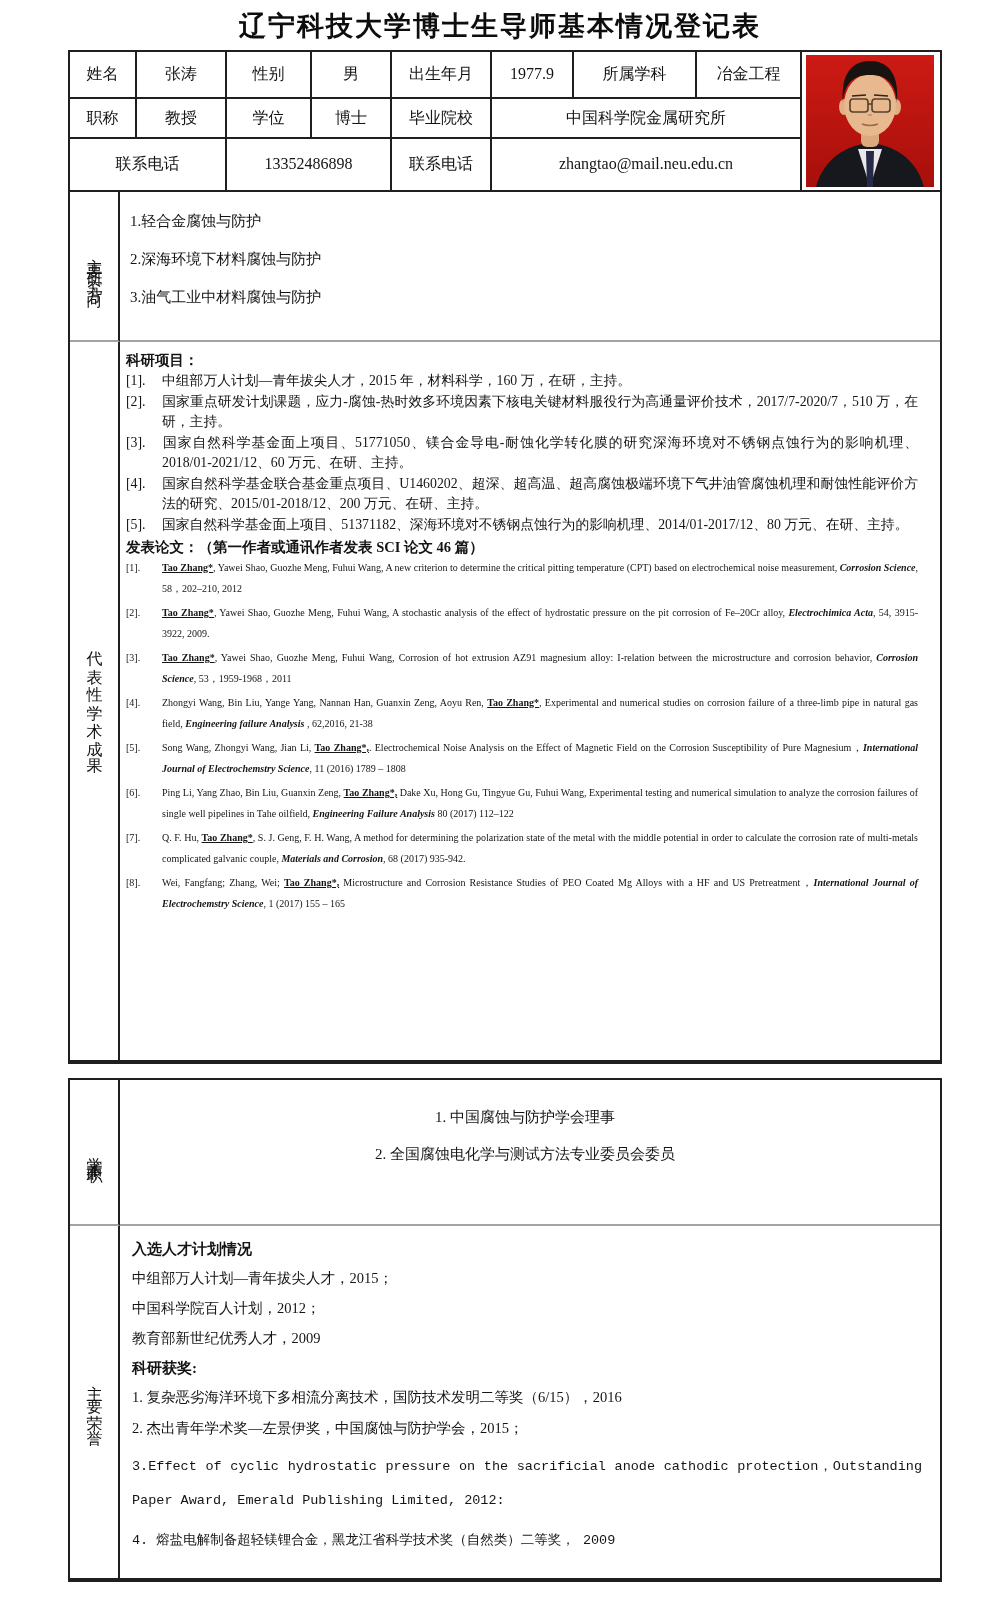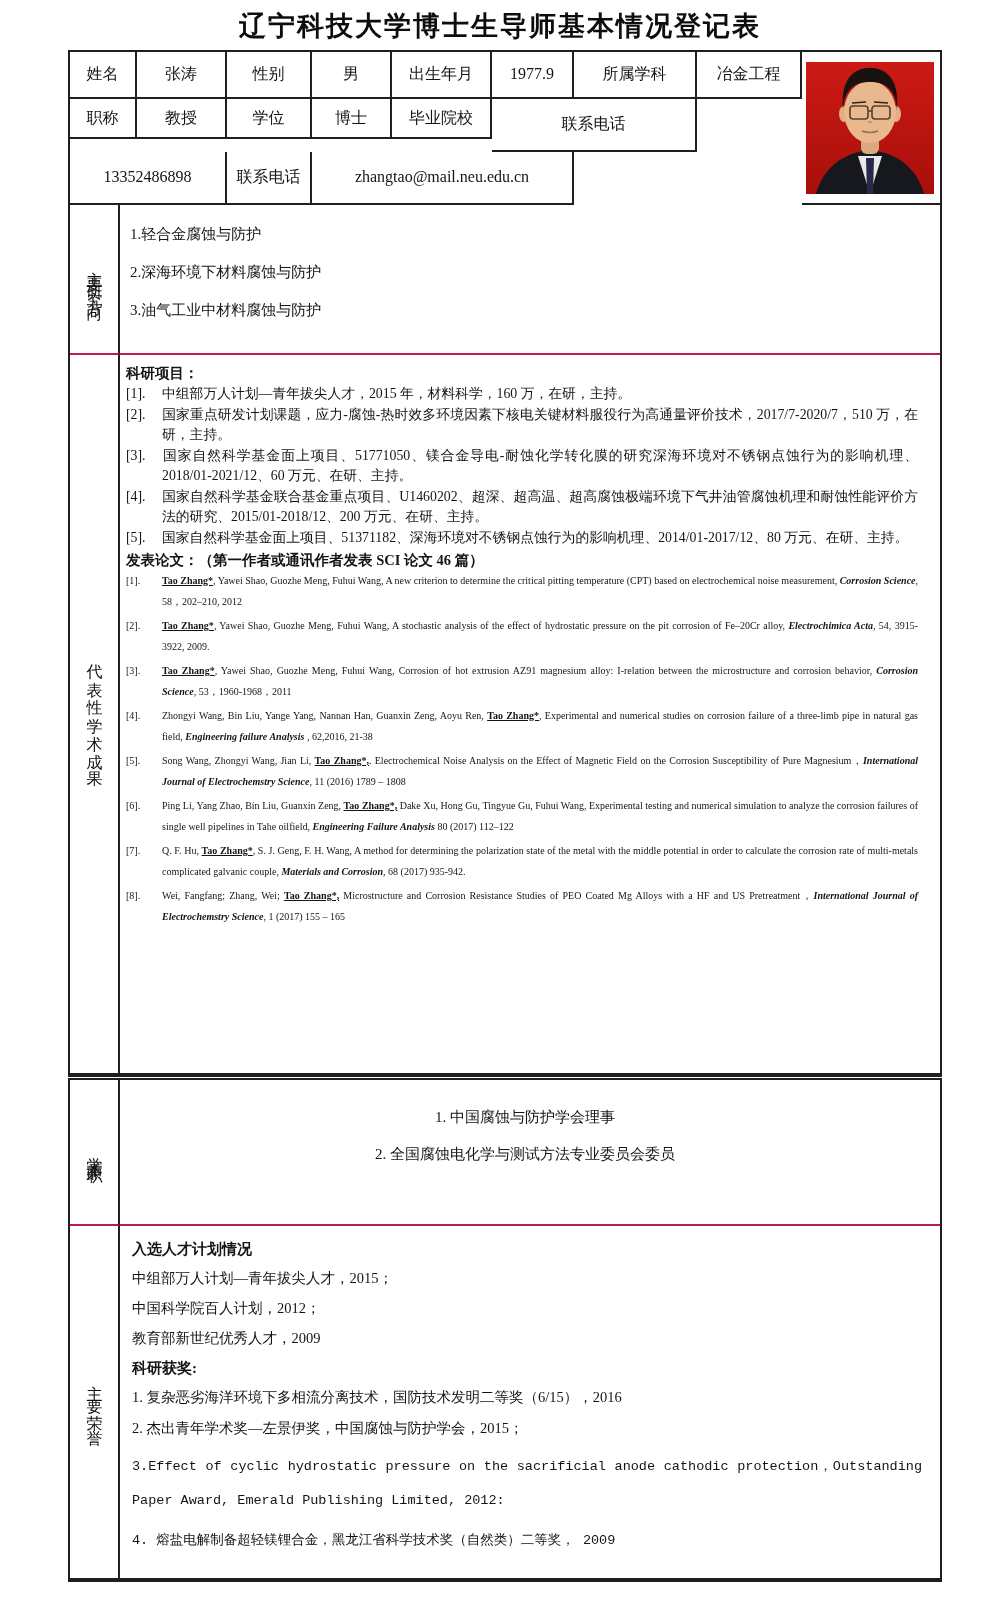--- a/index.html
+++ b/index.html
@@ -20,21 +20,21 @@
   .h47{height:47px}.h40{height:40px}.h53{height:53px}
   .span2{grid-column:span 2}.span3{grid-column:span 3}
   .photo-cell{grid-row:1/4;grid-column:9;border-right:none;border-bottom:2px solid #1f1f1f;
         display:flex;align-items:center;justify-content:center;padding:2px 5px 2px 2px;}
   
   .sec{display:grid;grid-template-columns:50px 820px;}
   .vcell{box-sizing:border-box;border-right:2px solid #1f1f1f;display:flex;align-items:center;
         justify-content:center;}
   .vlabel{writing-mode:vertical-rl;text-orientation:upright;font-size:16px;color:#111;}
   .sec-content{box-sizing:border-box;padding:6px 22px 0 6px;}
-  .bb{border-bottom:2px solid #be185d;}
+  .bb{border-bottom:2px solid #a3a3a3;}
   
   .sec-rd{height:150px;}
   .sec-rd .sec-content{padding-top:20px;padding-left:10px;}
   .rd-item{font-size:15px;margin-bottom:19px;}
   
   .sec-ach{height:718px;}
   .blk-header{font-weight:bold;font-size:14.5px;line-height:20px;margin:2px 0 1px 0;}
   .proj{font-size:13.8px;line-height:20.5px;text-align:justify;padding-left:36px;text-indent:-36px;margin:0;}
   .pno{display:inline-block;width:36px;text-indent:0;}
   .paper{font-size:10px;line-height:20.5px;text-align:justify;padding-left:36px;text-indent:-36px;
@@ -111,20 +111,21 @@
           <line x1="62" y1="60" x2="66" y2="60" stroke="#b98a63" stroke-width="1.4"></line>
           <path d="M56,69 Q64,72 72,69" fill="none" stroke="#9c6a4b" stroke-width="1.6"></path>
         </svg>
       </div>
 
       <div class="cell h40">职称</div>
       <div class="cell h40">教授</div>
       <div class="cell h40">学位</div>
       <div class="cell h40">博士</div>
       <div class="cell h40">毕业院校</div>
+      <div class="cell h40 span3">中国科学院金属研究所</div>
 
       <div class="cell h53 span2">联系电话</div>
       <div class="cell h53 span2">13352486898</div>
       <div class="cell h53">联系电话</div>
       <div class="cell h53 span3">zhangtao@mail.neu.edu.cn</div>
     </div>
 
     <div class="sec sec-rd">
       <div class="vcell bb">
         <div class="vlabel" style="letter-spacing:7px">主要研究方向</div>
@@ -144,21 +145,21 @@
         <div class="blk-header">科研项目：</div>
         <p class="proj"><span class="pno">[1].</span><span>中组部万人计划—青年拔尖人才，2015 年，材料科学，160 万，在研，主持。</span></p>
         <p class="proj"><span class="pno">[2].</span><span>国家重点研发计划课题，应力-腐蚀-热时效多环境因素下核电关键材料服役行为高通量评价技术，2017/7-2020/7，510 万，在研，主持。</span></p>
         <p class="proj"><span class="pno">[3].</span><span>国家自然科学基金面上项目、51771050、镁合金导电-耐蚀化学转化膜的研究深海环境对不锈钢点蚀行为的影响机理、2018/01-2021/12、60 万元、在研、主持。</span></p>
         <p class="proj"><span class="pno">[4].</span><span>国家自然科学基金联合基金重点项目、U1460202、超深、超高温、超高腐蚀极端环境下气井油管腐蚀机理和耐蚀性能评价方法的研究、2015/01-2018/12、200 万元、在研、主持。</span></p>
         <p class="proj"><span class="pno">[5].</span><span>国家自然科学基金面上项目、51371182、深海环境对不锈钢点蚀行为的影响机理、2014/01-2017/12、80 万元、在研、主持。</span></p>
 
         <div class="blk-header">发表论文：（第一作者或通讯作者发表 SCI 论文 46 篇）</div>
         <p class="paper"><span class="pno">[1].</span><span><span class="seg-a">Tao Zhang*</span><span class="seg-n">, Yawei Shao, Guozhe Meng, Fuhui Wang, A new criterion to determine the critical pitting temperature (CPT) based on electrochemical noise measurement, </span><span class="seg-j">Corrosion Science</span><span class="seg-n">, 58，202–210, 2012</span></span></p>
         <p class="paper"><span class="pno">[2].</span><span><span class="seg-a">Tao Zhang*</span><span class="seg-n">, Yawei Shao, Guozhe Meng, Fuhui Wang, A stochastic analysis of the effect of hydrostatic pressure on the pit corrosion of Fe–20Cr alloy, </span><span class="seg-j">Electrochimica Acta</span><span class="seg-n">, 54, 3915-3922, 2009.</span></span></p>
-        <p class="paper"><span class="pno">[3].</span><span><span class="seg-a">Tao Zhang*</span><span class="seg-n">, Yawei Shao, Guozhe Meng, Fuhui Wang, Corrosion of hot extrusion AZ91 magnesium alloy: I-relation between the microstructure and corrosion behavior,  </span><span class="seg-j">Corrosion Science</span><span class="seg-n">, 53，1960-1968，2011</span></span></p>
+        <p class="paper"><span class="pno">[3].</span><span><span class="seg-a">Tao Zhang*</span><span class="seg-n">, Yawei Shao, Guozhe Meng, Fuhui Wang, Corrosion of hot extrusion AZ91 magnesium alloy: I-relation between the microstructure and corrosion behavior,  </span><span class="seg-j">Corrosion Science</span><span class="seg-n">, 53，1959-1968，2011</span></span></p>
         <p class="paper"><span class="pno">[4].</span><span><span class="seg-n">Zhongyi Wang, Bin Liu, Yange Yang, Nannan Han, Guanxin Zeng, Aoyu Ren, </span><span class="seg-a">Tao Zhang*</span><span class="seg-n">, Experimental and numerical studies on corrosion failure of a three-limb pipe in natural gas field, </span><span class="seg-j">Engineering failure Analysis</span><span class="seg-n"> , 62,2016, 21-38</span></span></p>
         <p class="paper"><span class="pno">[5].</span><span><span class="seg-n">Song Wang, Zhongyi Wang, Jian Li, </span><span class="seg-a">Tao Zhang*,</span><span class="seg-n">. Electrochemical Noise Analysis on the Effect of Magnetic Field on the Corrosion Susceptibility of Pure Magnesium，</span><span class="seg-j">International Journal of Electrochemstry Science</span><span class="seg-n">, 11 (2016) 1789 – 1808</span></span></p>
         <p class="paper"><span class="pno">[6].</span><span><span class="seg-n">Ping Li, Yang Zhao, Bin Liu, Guanxin Zeng, </span><span class="seg-a">Tao Zhang*,</span><span class="seg-n"> Dake Xu, Hong Gu, Tingyue Gu, Fuhui Wang, Experimental testing and numerical simulation to analyze the corrosion failures of single well pipelines in Tahe oilfield, </span><span class="seg-j">Engineering Failure Analysis</span><span class="seg-n"> 80 (2017) 112–122</span></span></p>
         <p class="paper"><span class="pno">[7].</span><span><span class="seg-n">Q. F. Hu, </span><span class="seg-a">Tao Zhang*</span><span class="seg-n">, S. J. Geng, F. H. Wang, A method for determining the polarization state of the metal with the middle potential in order to calculate the corrosion rate of multi-metals complicated galvanic couple, </span><span class="seg-j">Materials and Corrosion</span><span class="seg-n">, 68 (2017) 935-942.</span></span></p>
         <p class="paper"><span class="pno">[8].</span><span><span class="seg-n">Wei, Fangfang; Zhang, Wei; </span><span class="seg-a">Tao Zhang*,</span><span class="seg-n"> Microstructure and Corrosion Resistance Studies of PEO Coated Mg Alloys with a HF and US Pretreatment，</span><span class="seg-j">International Journal of Electrochemstry Science</span><span class="seg-n">, 1 (2017) 155 – 165</span></span></p>
       </div>
     </div>
   </div>
 
   <div class="tbl" id="tbl2">

